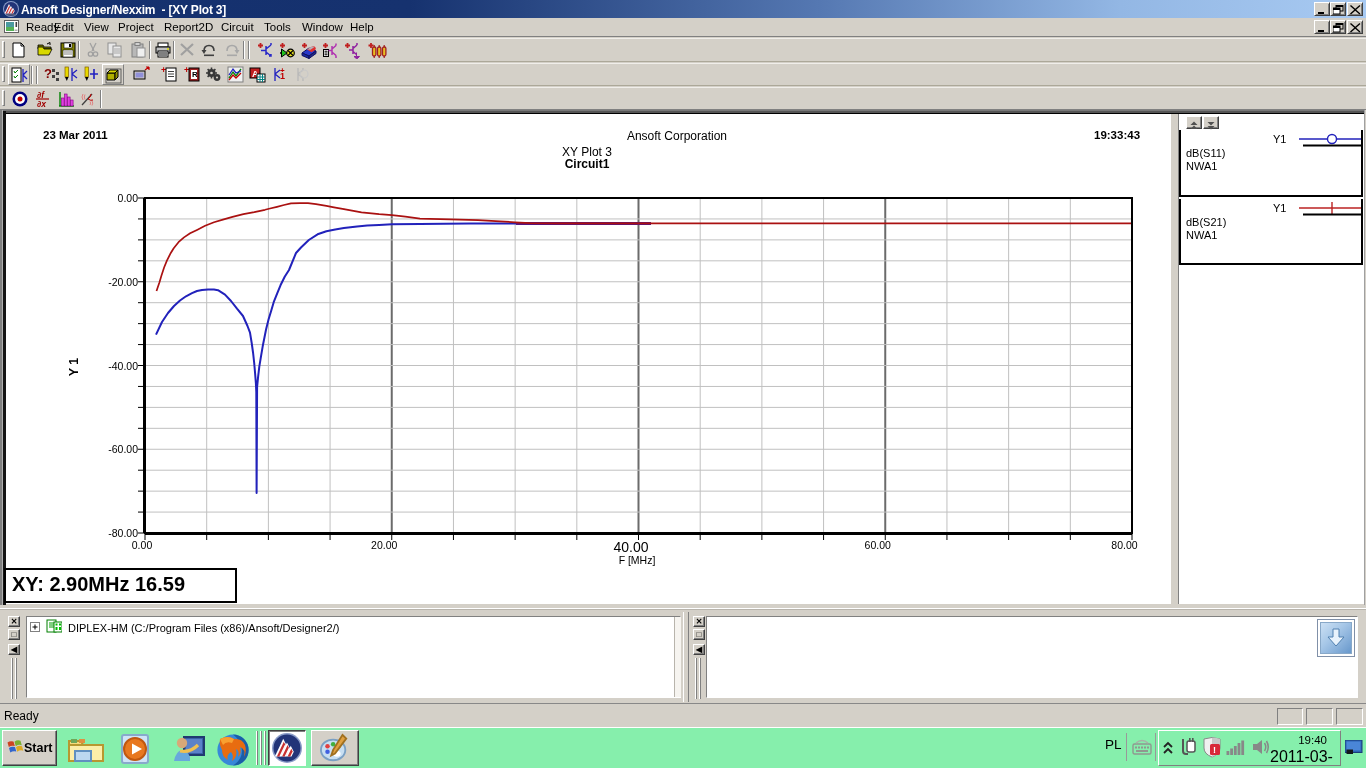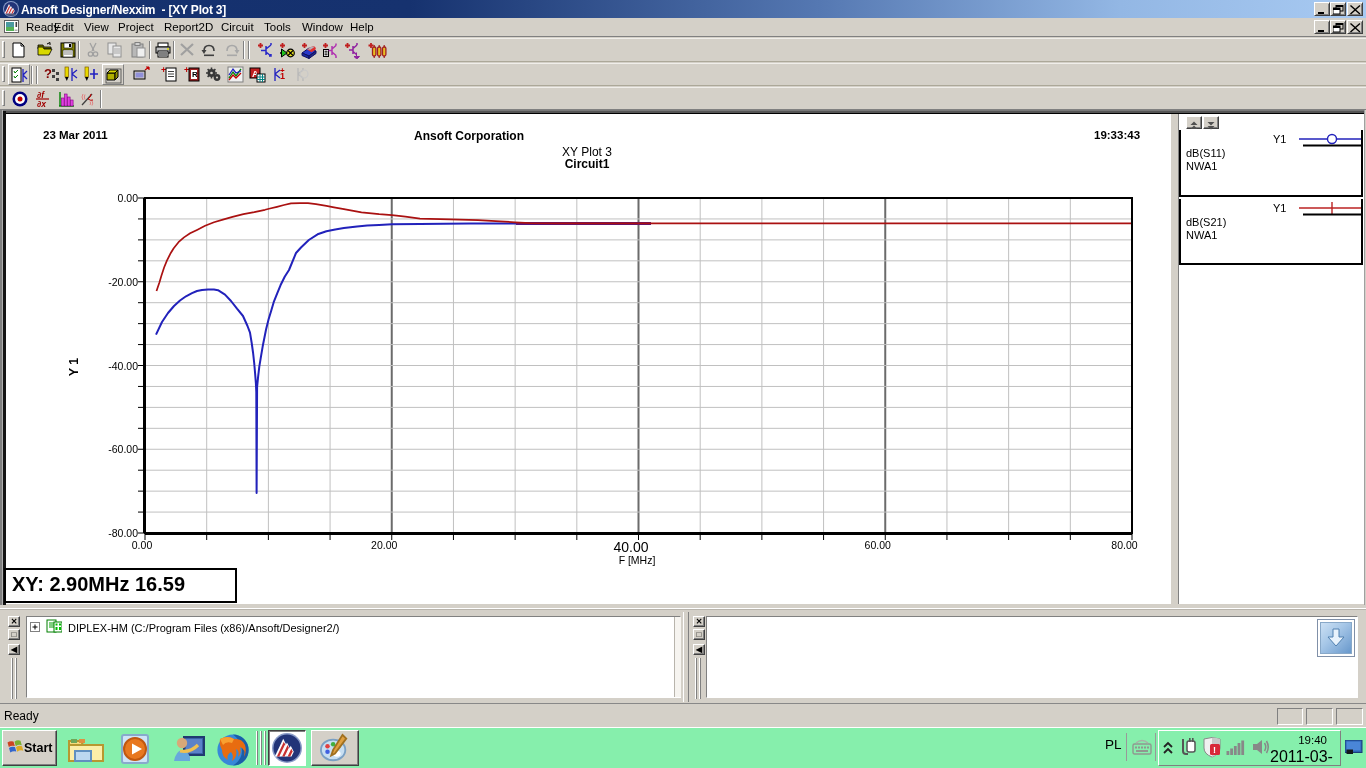--- a/index.html
+++ b/index.html
@@ -447,21 +447,21 @@
           <line x1="0" y1="9" x2="62" y2="9" stroke="#bb2222" stroke-width="1.6"></line>
           <line x1="33" y1="3" x2="33" y2="15" stroke="#bb2222" stroke-width="1.4"></line>
           <line x1="4" y1="15.5" x2="62" y2="15.5" stroke="#000" stroke-width="2"></line>
         </svg>
         <div style="position:absolute;left:5px;top:17px;font-size:11px">dB(S21)</div>
         <div style="position:absolute;left:5px;top:30px;font-size:11px">NWA1</div>
       </div>
     </div>
 
  <div class="ptxt" style="left:43px;top:19px;font-size:11.5px;font-weight:bold">23 Mar 2011</div>
- <div class="ptxt" style="left:414px;top:18.5px;width:300px;text-align:left;font-size:12px;font-weight:bold">Ansoft Corporation</div>
+ <div class="ptxt" style="left:427px;top:18.5px;width:300px;text-align:right;font-size:12px;font-weight:normal">Ansoft Corporation</div>
  <div class="ptxt" style="left:437px;top:34.5px;width:300px;text-align:center;font-size:12px;font-weight:normal">XY Plot 3</div>
  <div class="ptxt" style="left:437px;top:47px;width:300px;text-align:center;font-size:12px;font-weight:bold">Circuit1</div>
  <div class="ptxt" style="left:1094px;top:19px;font-size:11.5px;font-weight:bold">19:33:43</div>
 
  <div class="ptxt" style="left:61px;top:250px;font-size:12.5px;font-weight:bold;transform:rotate(-90deg);transform-origin:center;width:26px;text-align:center">Y 1</div>
 
  <svg id="plotsvg" style="position:absolute;left:0;top:0" width="1366" height="495" viewBox="0 0 1366 495">
       <line x1="206.6875" y1="88" x2="206.6875" y2="423" stroke="#c0c0c0" stroke-width="1"></line>
       <line x1="268.375" y1="88" x2="268.375" y2="423" stroke="#c0c0c0" stroke-width="1"></line>
       <line x1="330.0625" y1="88" x2="330.0625" y2="423" stroke="#c0c0c0" stroke-width="1"></line>

